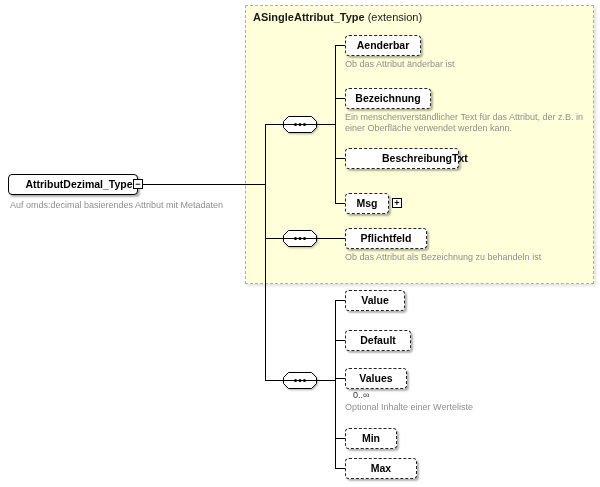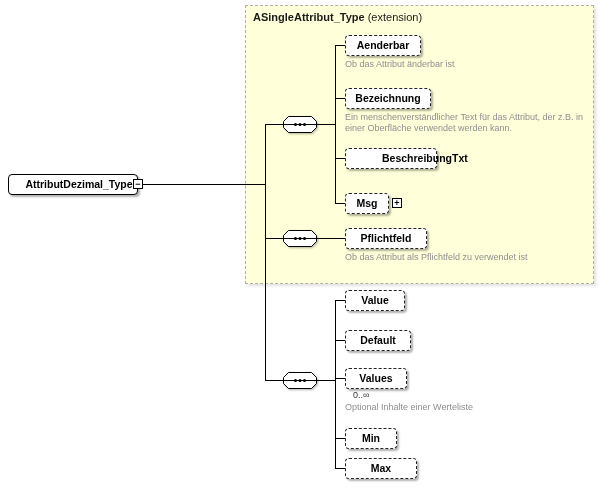--- a/index.html
+++ b/index.html
@@ -94,34 +94,35 @@
       <polygon points="5.5,0.5 28.5,0.5 33.5,5.5 33.5,11.5 28.5,16.5 5.5,16.5 0.5,11.5 0.5,5.5" fill="#ffffff" stroke="#000"></polygon>
       <line x1="0.5" y1="8.5" x2="33.5" y2="8.5" stroke="#000"></line>
       <circle cx="12.5" cy="8.5" r="1.5" fill="#000"></circle>
         <circle cx="17" cy="8.5" r="1.5" fill="#000"></circle>
         <circle cx="21.5" cy="8.5" r="1.5" fill="#000"></circle>
     </svg>
   </div>
 
   <div class="node" style="left:8px; top:174px; width:130px;padding-left:12px;">AttributDezimal_Type</div>
   <div class="handle" style="left:133px; top:179px;">−</div>
+  <div class="desc" style="left:10px; top:200px; width:250px;">Auf omds:decimal basierendes Attribut mit Metadaten</div>
 
   <div class="node dashed" style="left:345px; top:35px; width:76px;">Aenderbar</div>
   <div class="desc" style="left:345px; top:59px; width:240px;">Ob das Attribut änderbar ist</div>
 
   <div class="node dashed" style="left:345px; top:88px; width:86px;">Bezeichnung</div>
   <div class="desc" style="left:345px; top:112px; width:245px;">Ein menschenverständlicher Text für das Attribut, der z.B. in einer Oberfläche verwendet werden kann.</div>
 
-  <div class="node dashed" style="left:345px; top:148px; width:92px;padding-left:36px;">BeschreibungTxt</div>
+  <div class="node dashed" style="left:345px; top:148px; width:114px;padding-left:36px;">BeschreibungTxt</div>
 
   <div class="node dashed" style="left:345px; top:193px; width:44px;">Msg</div>
   <div class="handle" style="left:392px; top:198px;">+</div>
 
   <div class="node dashed" style="left:345px; top:228px; width:82px;">Pflichtfeld</div>
-  <div class="desc" style="left:345px; top:252px; width:240px;">Ob das Attribut als Pflichtfeld zu verwendet ist</div>
+  <div class="desc" style="left:345px; top:252px; width:240px;">Ob das Attribut als Bezeichnung zu behandeln ist</div>
 
   <div class="node dashed" style="left:345px; top:290px; width:60px;">Value</div>
 
   <div class="node dashed" style="left:345px; top:330px; width:66px;">Default</div>
 
   <div class="node dashed" style="left:345px; top:368px; width:62px;">Values</div>
   <div class="card" style="left:353px; top:390px;">0..∞</div>
   <div class="desc" style="left:345px; top:402px; width:240px;">Optional Inhalte einer Werteliste</div>
 
   <div class="node dashed" style="left:345px; top:428px; width:52px;">Min</div>

